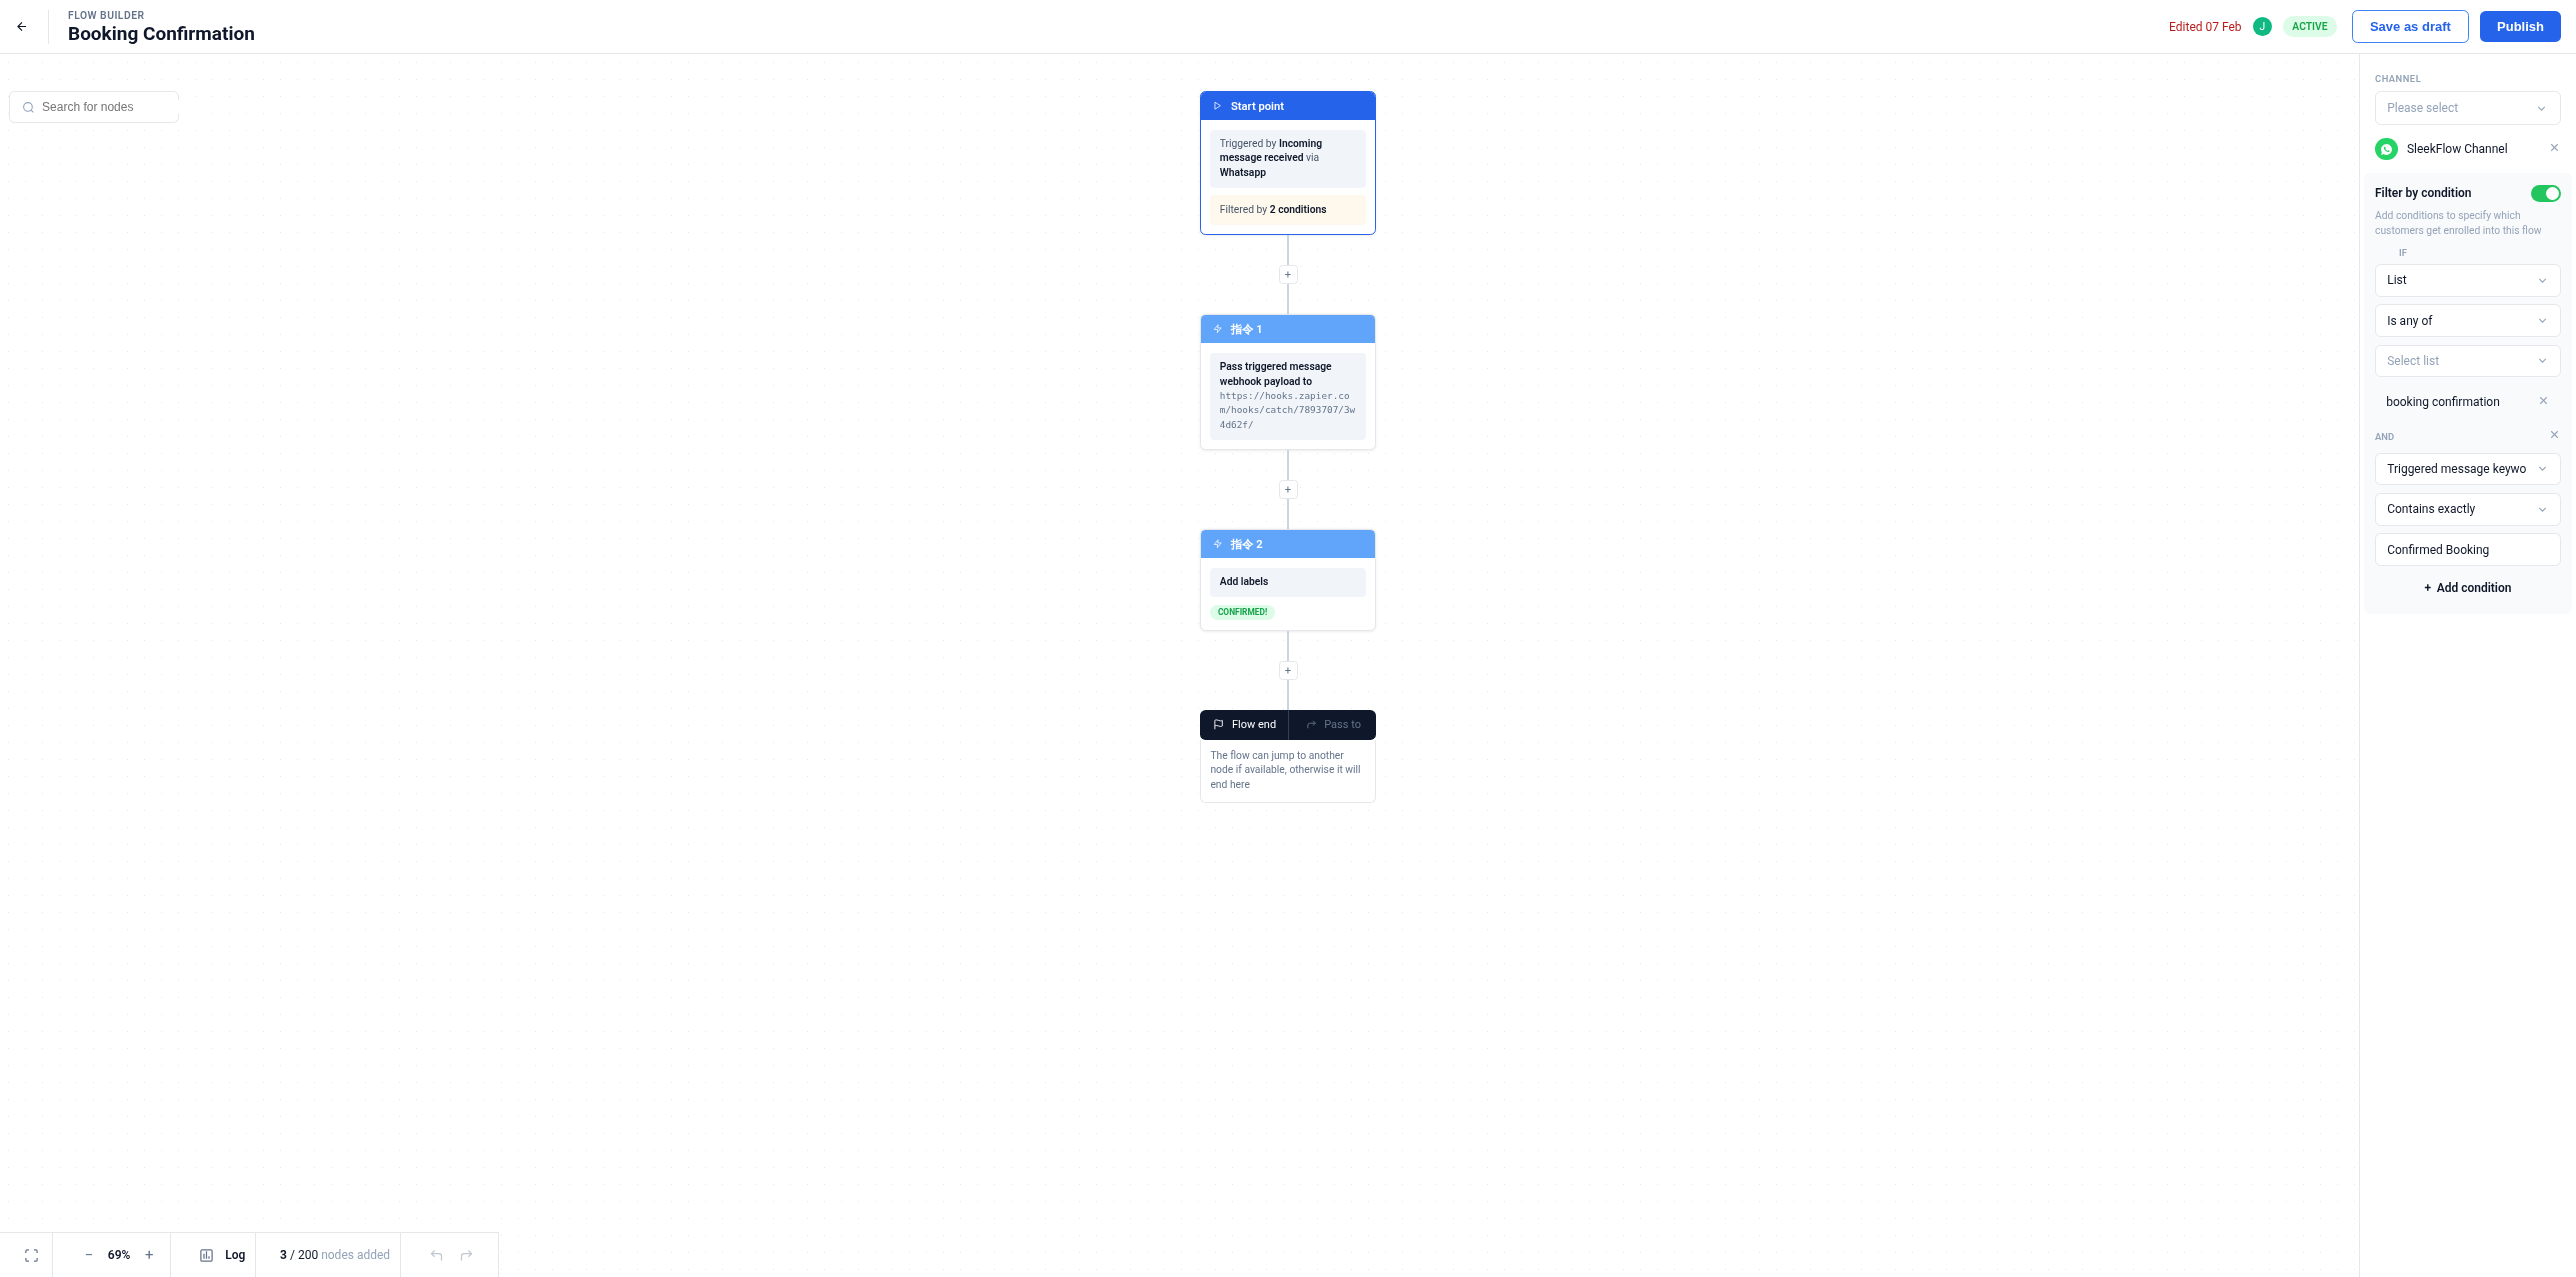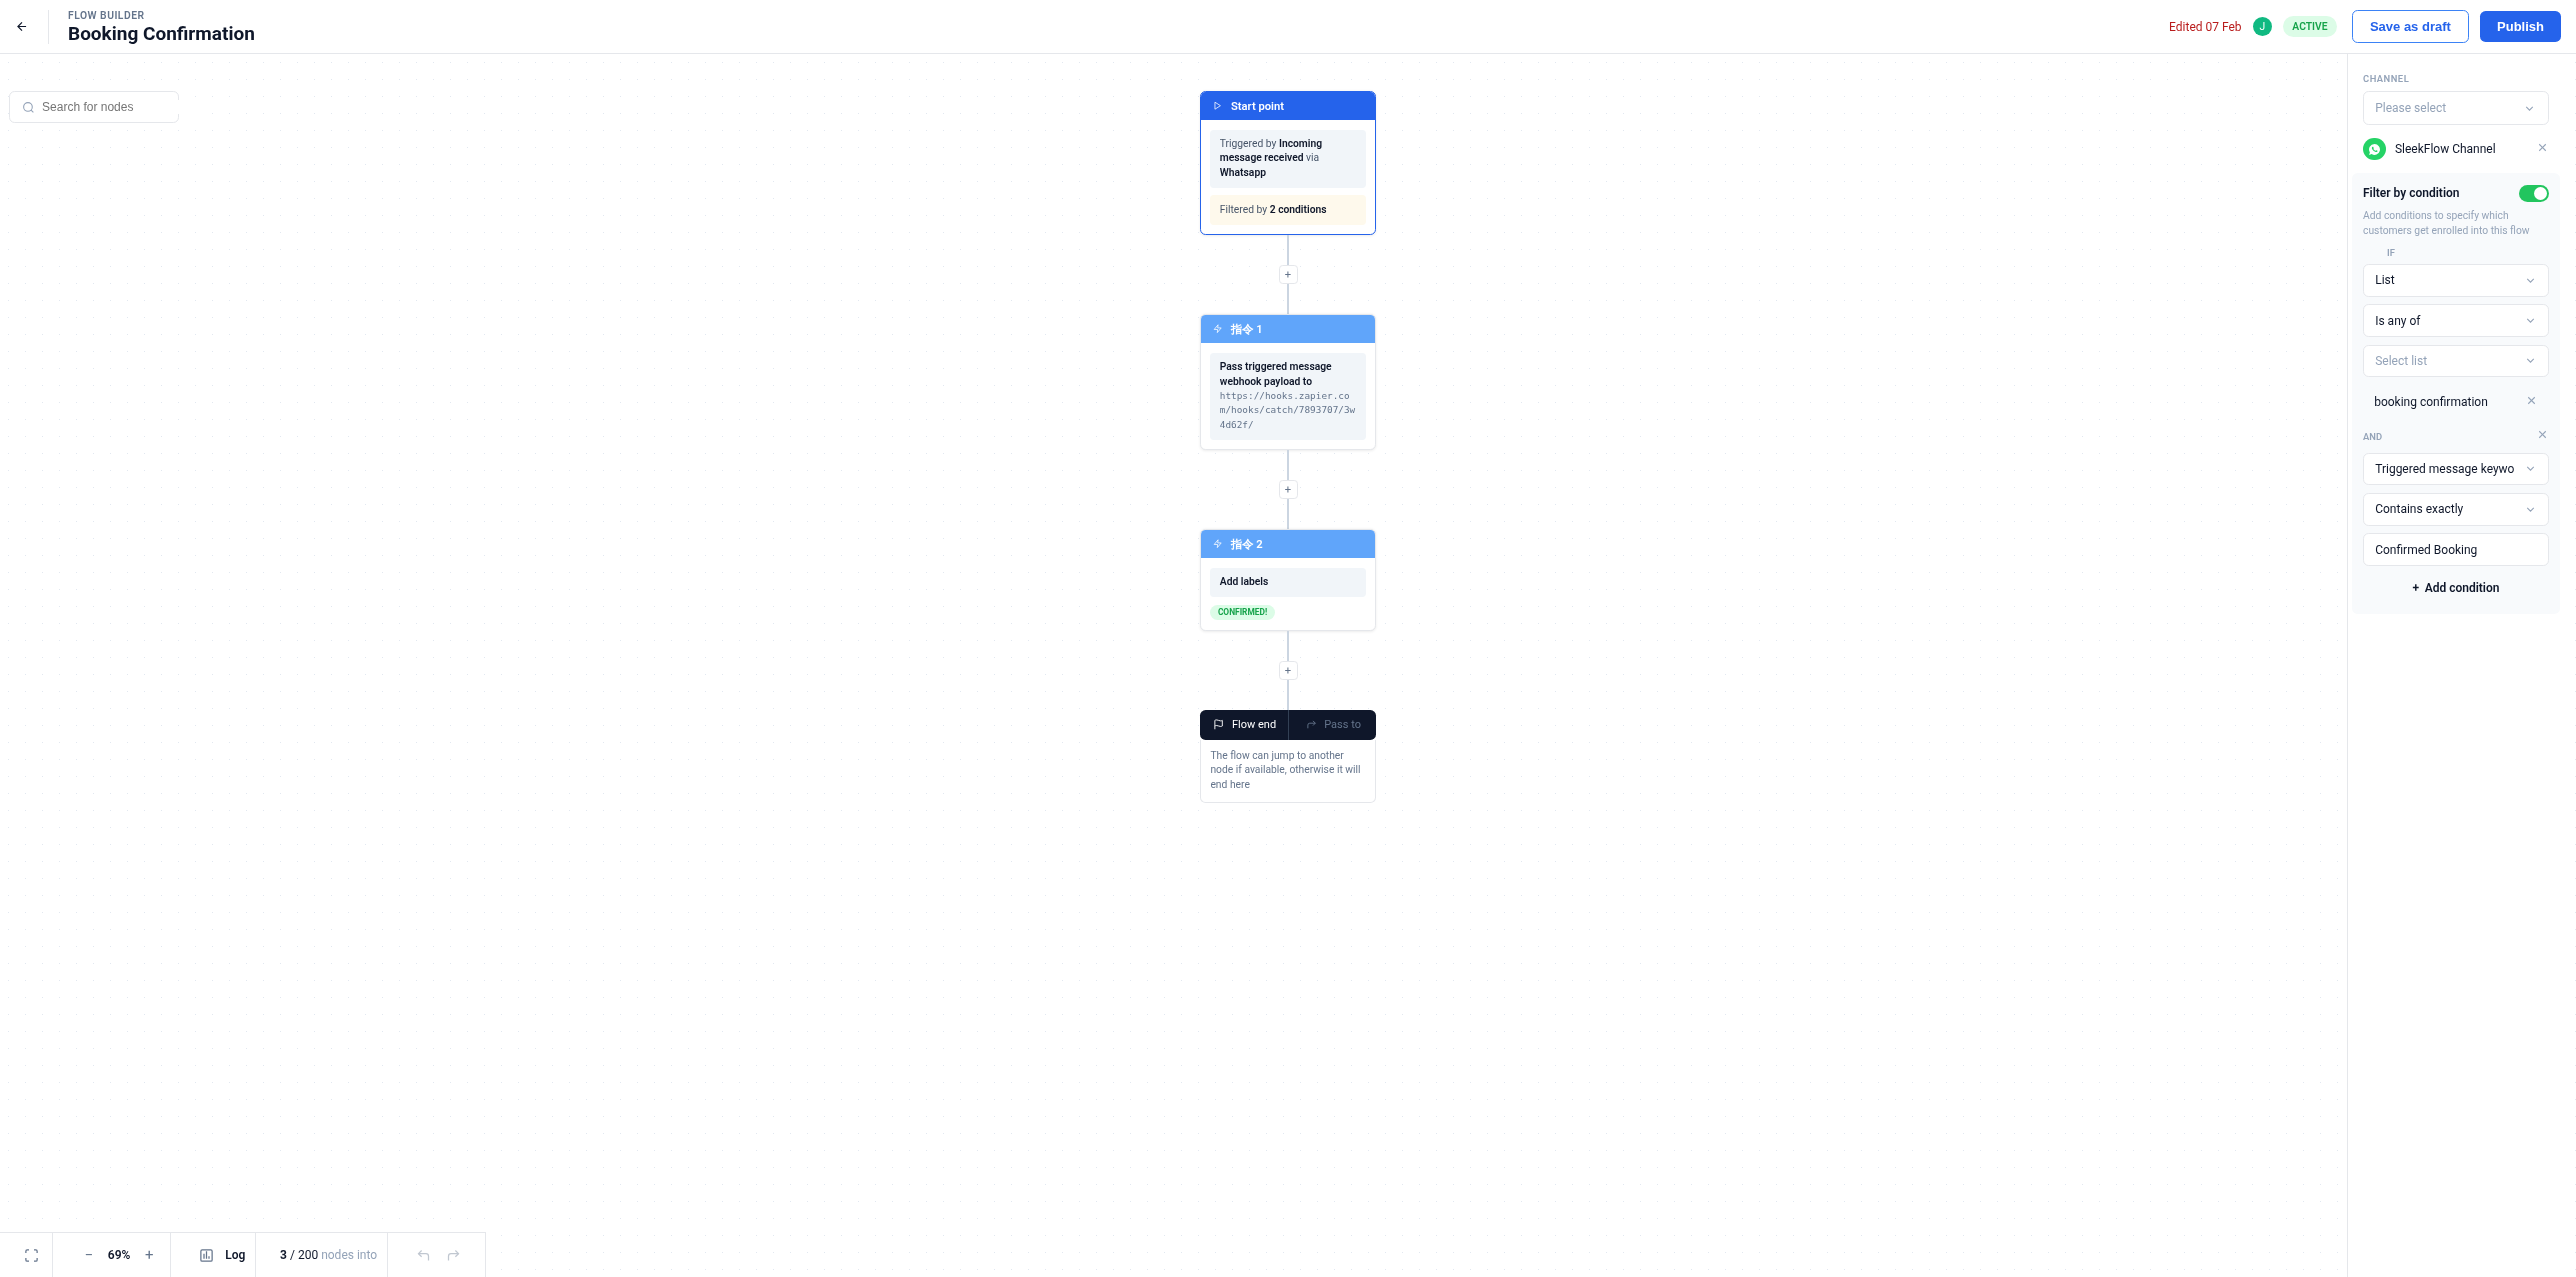--- a/index.html
+++ b/index.html
@@ -38,21 +38,21 @@
 
 .connector { width: 1.9px; background: #cbd5e1; height: 30px; }
 .plus-btn { width: 19px; height: 19px; border: 0.9px solid #e5e7eb; background: #fff; border-radius: 3.7px; display: flex; align-items: center; justify-content: center; font-size: 11.2px; color: #64748b; cursor: pointer; }
 
 .flow-end { width: 176px; background: #0f172a; color: #fff; border-radius: 5.6px; overflow: hidden; }
 .flow-end-tabs { display: flex; }
 .flow-end-tab { flex: 1; padding: 7.5px; font-size: 11px; display: flex; align-items: center; justify-content: center; gap: 5.6px; }
 .flow-end-tab.inactive { color: #64748b; border-left: 0.9px solid #334155; cursor: pointer; }
 .flow-end-body { background: #fff; color: #64748b; font-size: 10.3px; padding: 9.4px; line-height: 1.4; border: 0.9px solid #e5e7eb; border-top: none; border-radius: 0 0 5.6px 5.6px; }
 
-.side-panel { position: absolute; right: 12px; top: 0; bottom: 0; width: 217px; background: #fff; border-left: 0.9px solid #e5e7eb; padding: 15px; overflow-y: auto; }
+.side-panel { position: absolute; right: 0; top: 0; bottom: 0; width: 217px; background: #fff; border-left: 0.9px solid #e5e7eb; padding: 15px; overflow-y: auto; }
 .panel-label { font-size: 9.4px; font-weight: 600; letter-spacing: 0.5px; color: #94a3b8; margin-bottom: 7.5px; margin-top: 3.7px; }
 .panel-select { width: 100%; border: 0.9px solid #e5e7eb; border-radius: 5.6px; padding: 8.4px 11.2px; font-size: 12px; color: #475569; display: flex; align-items: center; justify-content: space-between; cursor: pointer; background: #fff; }
 .panel-select.placeholder { color: #94a3b8; }
 .chan-row { display: flex; align-items: center; margin-top: 13px; margin-bottom: 13px; }
 .wa-icon { width: 22.5px; height: 22.5px; background: #25d366; border-radius: 50%; display: flex; align-items: center; justify-content: center; margin-right: 9.4px; }
 .chan-row .name { flex: 1; font-size: 12px; }
 .x-btn { color: #94a3b8; cursor: pointer; font-size: 15px; }
 
 .filter-block { background: #f8fafc; border-radius: 5.6px; padding: 11.2px; margin: 0 -11.2px; }
 .filter-head { display: flex; align-items: center; justify-content: space-between; margin-bottom: 7.5px; }
@@ -310,21 +310,21 @@
       <span class="bb-btn">
         <svg width="15" height="15" viewBox="0 0 24 24" fill="none" stroke="#64748b" stroke-width="2">
             <rect x="3" y="3" width="18" height="18" rx="2"></rect>
             <path d="M8 17V9m4 8V5m4 12v-4"></path>
           </svg>
       </span>
       <span style="font-size:12px;font-weight:600;cursor:pointer;">Log</span>
     </div>
     <div class="bb-group">
       <span class="node-count">
-        <b>3</b> <span>/ 200</span> <span class="muted">nodes into</span>
+        <b>3</b> <span>/ 200</span> <span class="muted">nodes added</span>
       </span>
     </div>
     <div class="bb-group">
       <span class="bb-btn" style="opacity:0.4;">
         <svg width="15" height="15" viewBox="0 0 24 24" fill="none" stroke="#64748b" stroke-width="2">
             <polyline points="9 14 4 9 9 4"></polyline>
             <path d="M20 20v-7a4 4 0 0 0-4-4H4"></path>
           </svg>
       </span>
       <span class="bb-btn" style="opacity:0.4;">

